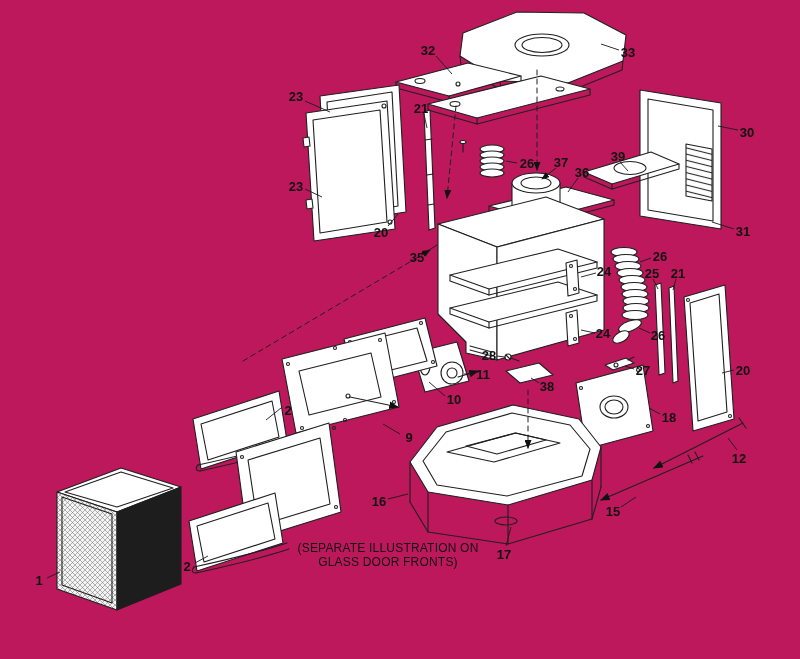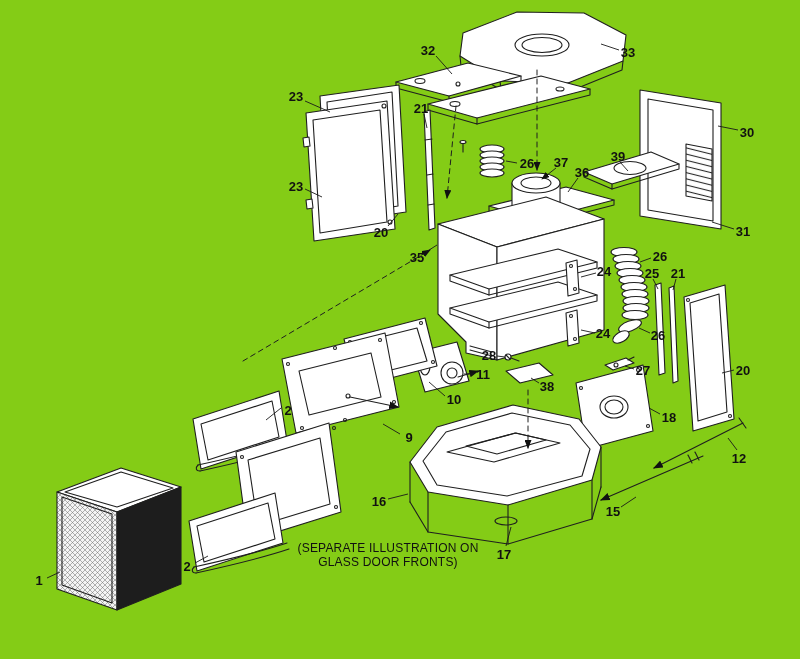--- a/index.html
+++ b/index.html
@@ -1,17 +1,17 @@
 <!DOCTYPE html>
 <html><head>
 <meta charset="utf-8">
 <style>
   html,body{margin:0;padding:0;background:#ffffff;}
   body{width:800px;height:659px;overflow:hidden;}
-  #stage{width:800px;height:659px;position:relative;background:#84cc16;}
+  #stage{width:800px;height:659px;position:relative;background:#be185d;}
   svg{display:block;}
   .leader{stroke:#1a1a1a;stroke-width:0.9;fill:none;}
   .callout{font-family:"Liberation Sans",sans-serif;font-size:13px;font-weight:bold;fill:#111;text-anchor:middle;}
   .note{font-family:"Liberation Sans",sans-serif;font-size:12px;fill:#111;text-anchor:middle;letter-spacing:0.2px;}
   .art{stroke:#1f1f1f;stroke-width:1.1;fill:none;stroke-linejoin:round;stroke-linecap:round;}
   .dashed{stroke:#1f1f1f;stroke-width:1;fill:none;stroke-dasharray:5 4;}
 </style>
 </head>
 <body>
 

